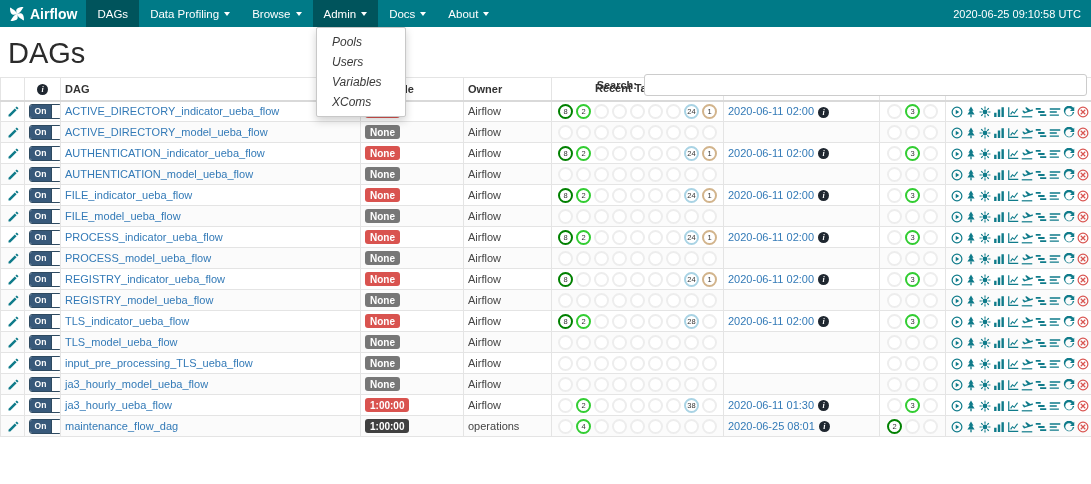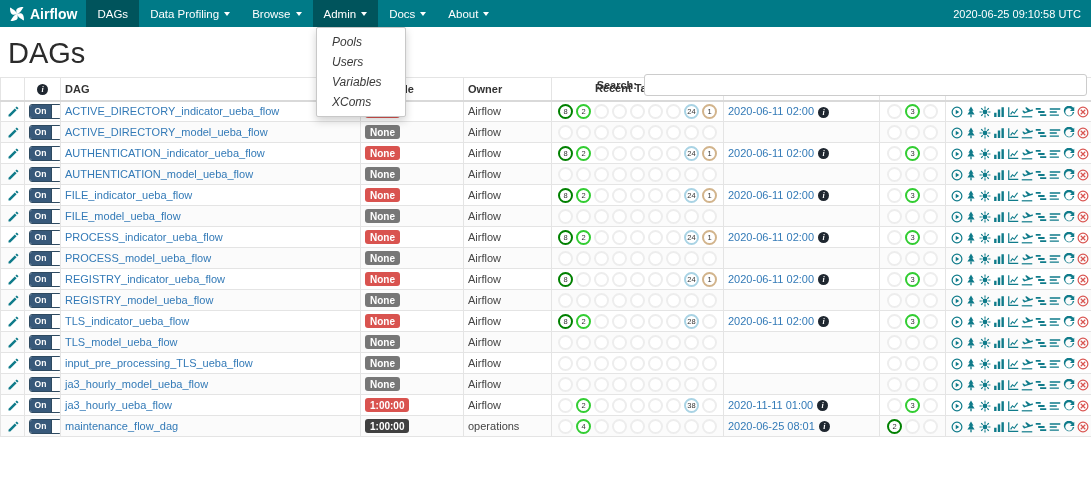--- a/index.html
+++ b/index.html
@@ -770,21 +770,21 @@
               <path d="M2 11.6L10.4 3.2l2.4 2.4L4.4 14H2zM11.2 2.4L13 .6l2.4 2.4-1.8 1.8z"></path>
             </svg></span></td>
         <td class="c-center"><span class="switch">
             <span class="sw-label">On</span>
             <span class="sw-knob"></span>
           </span></td>
         <td><a href="#" class="dag-link">ja3_hourly_ueba_flow</a></td>
         <td><span class="badge danger">1:00:00</span></td>
         <td class="c-owner">Airflow</td>
         <td class="c-center"><span class="circ"></span><span class="circ" style="border-color: rgb(50, 205, 50);">2</span><span class="circ"></span><span class="circ"></span><span class="circ"></span><span class="circ"></span><span class="circ"></span><span class="circ" style="border-color: rgb(169, 211, 228);">38</span><span class="circ"></span></td>
-        <td><a href="#" class="lr-link">2020-11-11 01:00</a><span class="info">i</span></td>
+        <td><a href="#" class="lr-link">2020-06-11 01:30</a><span class="info">i</span></td>
         <td class="c-center"><span class="circ"></span><span class="circ" style="border-color: rgb(50, 205, 50);">3</span><span class="circ"></span></td>
         <td class="c-links"><span class="icon link-icon"><svg viewBox="0 0 16 16">
               <circle cx="8" cy="8" r="6.5" fill="none" stroke="currentColor" stroke-width="1.6"></circle>
               <path d="M6.3 5.1l4.7 2.9-4.7 2.9z"></path>
             </svg></span><span class="icon link-icon"><svg viewBox="0 0 16 16">
               <path d="M8 .8L4.6 6.3h1.9L3.2 11.2h9.6L9.5 6.3h1.9L8 .8z"></path>
               <path d="M7.1 11.2h1.8V15H7.1z"></path>
             </svg></span><span class="icon link-icon"><svg viewBox="0 0 16 16">
               <circle cx="8" cy="8" r="3.2"></circle>
               <g stroke="currentColor" stroke-width="1.5" fill="none">

